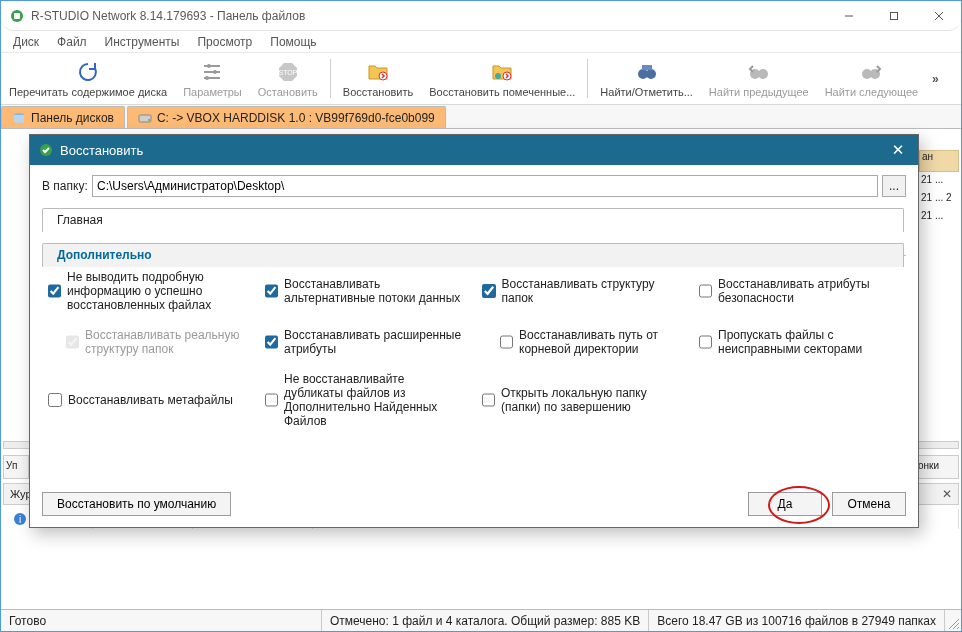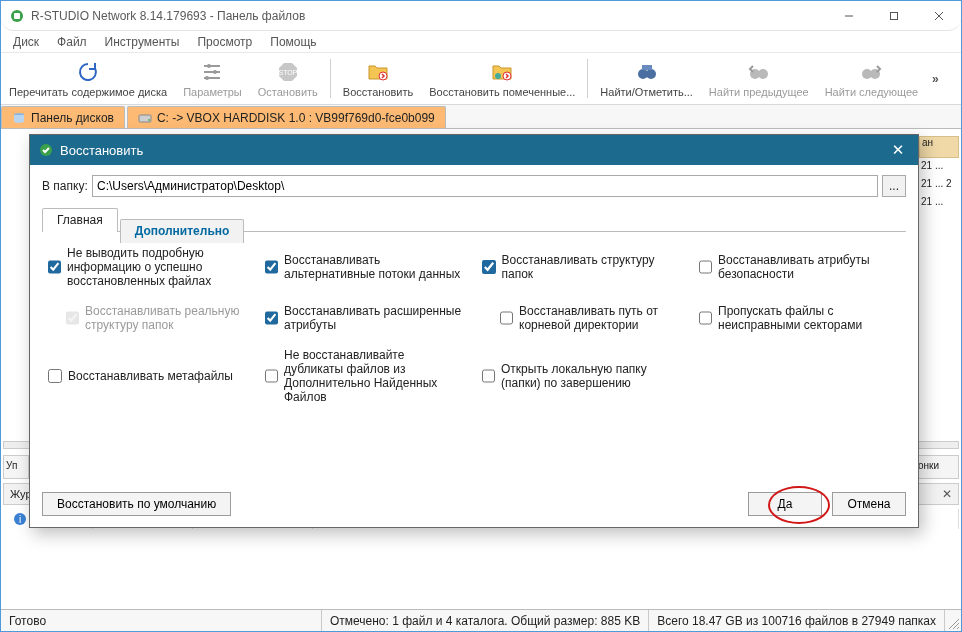--- a/index.html
+++ b/index.html
@@ -25,21 +25,21 @@
   .tool-sep { width:1px; background:#d0d0d0; margin:6px 4px; }
   .toolbar-more { width:18px; display:flex; align-items:center; justify-content:center; font-weight:bold; color:#555; }
 
   .tabstrip { height:24px; display:flex; align-items:flex-end; border-bottom:1px solid #bcbcbc; background:#f7f7f7; }
   .tabstrip .tab { height:22px; display:flex; align-items:center; padding:0 10px; border:1px solid #bcbcbc; border-bottom:none; background:#fdba74; margin-right:2px; border-radius:2px 2px 0 0; }
   .tabstrip .tab .ico { width:14px; height:14px; margin-right:5px; }
 
   .content-area { flex:1; background:#fff; position:relative; }
 
   
-  .bg-rows { position:absolute; right:2px; top:7px; width:40px; }
+  .bg-rows { position:absolute; right:2px; top:21px; width:40px; }
   .bg-rows .hdr { height:22px; background:#f0d9a7; border:1px solid #d6bf88; margin-bottom:2px; font-size:10px; overflow:hidden; padding-left:2px;}
   .bg-rows .rw { height:18px; font-size:10px; overflow:hidden; white-space:nowrap; padding-left:2px;}
   .splitter-h { position:absolute; left:2px; right:2px; height:8px; background:#eee; border:1px solid #ccc; bottom:160px; }
   .stub-left { position:absolute; left:2px; bottom:130px; width:26px; height:24px; background:#f5f5f5; border:1px solid #ccc; font-size:10px; padding:4px 2px; overflow:hidden;}
   .stub-right { position:absolute; right:2px; bottom:130px; width:44px; height:24px; background:#f5f5f5; border:1px solid #ccc; font-size:10px; padding:4px 2px; overflow:hidden;}
   .journal-bar { position:absolute; left:2px; right:2px; bottom:104px; height:22px; background:#f2f2f2; border:1px solid #ccc; display:flex; align-items:center; }
   .journal-bar .lbl { padding-left:6px; flex:1; font-size:11px; }
   .journal-bar .x { width:22px; text-align:center; color:#555; }
 
   .log-row { position:absolute; left:2px; right:2px; bottom:80px; height:20px; display:flex; align-items:center; font-size:12px; }
@@ -57,21 +57,21 @@
   .dlg-titlebar .ico { width:16px; height:16px; margin-right:6px; }
   .dlg-titlebar .ttl { flex:1; font-size:13px; }
   .dlg-close { width:40px; height:30px; display:flex; align-items:center; justify-content:center; color:#fff; font-size:15px; }
 
   .dlg-body { flex:1; padding:10px 12px 0 12px; display:flex; flex-direction:column; }
   .folder-row { display:flex; align-items:center; margin-bottom:10px; }
   .folder-row .lbl { width:50px; }
   .folder-row input[type=text] { flex:1; height:22px; border:1px solid #a9a9a9; padding:0 4px; font-family:inherit; font-size:12px; }
   .browse-btn { width:24px; height:22px; margin-left:4px; border:1px solid #a9a9a9; background:#f1f1f1; display:flex; align-items:center; justify-content:center; }
 
-  .dlg-tabs { display:flex; border-bottom:1px solid #bcbcbc; }
+  .dlg-tabs { display:flex; border-bottom:1px solid #bcbcbc;flex-direction:column; }
   .dlg-tab { padding:4px 14px 5px; border:1px solid #bcbcbc; border-bottom:none; background:#fff; margin-right:2px; position:relative; top:1px; border-radius:2px 2px 0 0; }
   .dlg-tab.inactive { background:#f2f2f2; color:#0369a1; top:12px;font-weight:bold; }
 
   .options-grid { flex:1; padding:14px 6px 0 6px; display:grid; grid-template-columns: 1fr 1fr 1fr 1fr; column-gap:16px; row-gap:16px; align-content:start; }
   .chk { display:flex; align-items:center; gap:6px; font-size:12px; }
   .chk input { width:14px; height:14px; margin:0; accent-color:#20699e; }
   .chk.indent { margin-left:18px; }
   .chk.disabled { color:#9a9a9a; }
   .chk.disabled input { opacity:0.55; }
 

